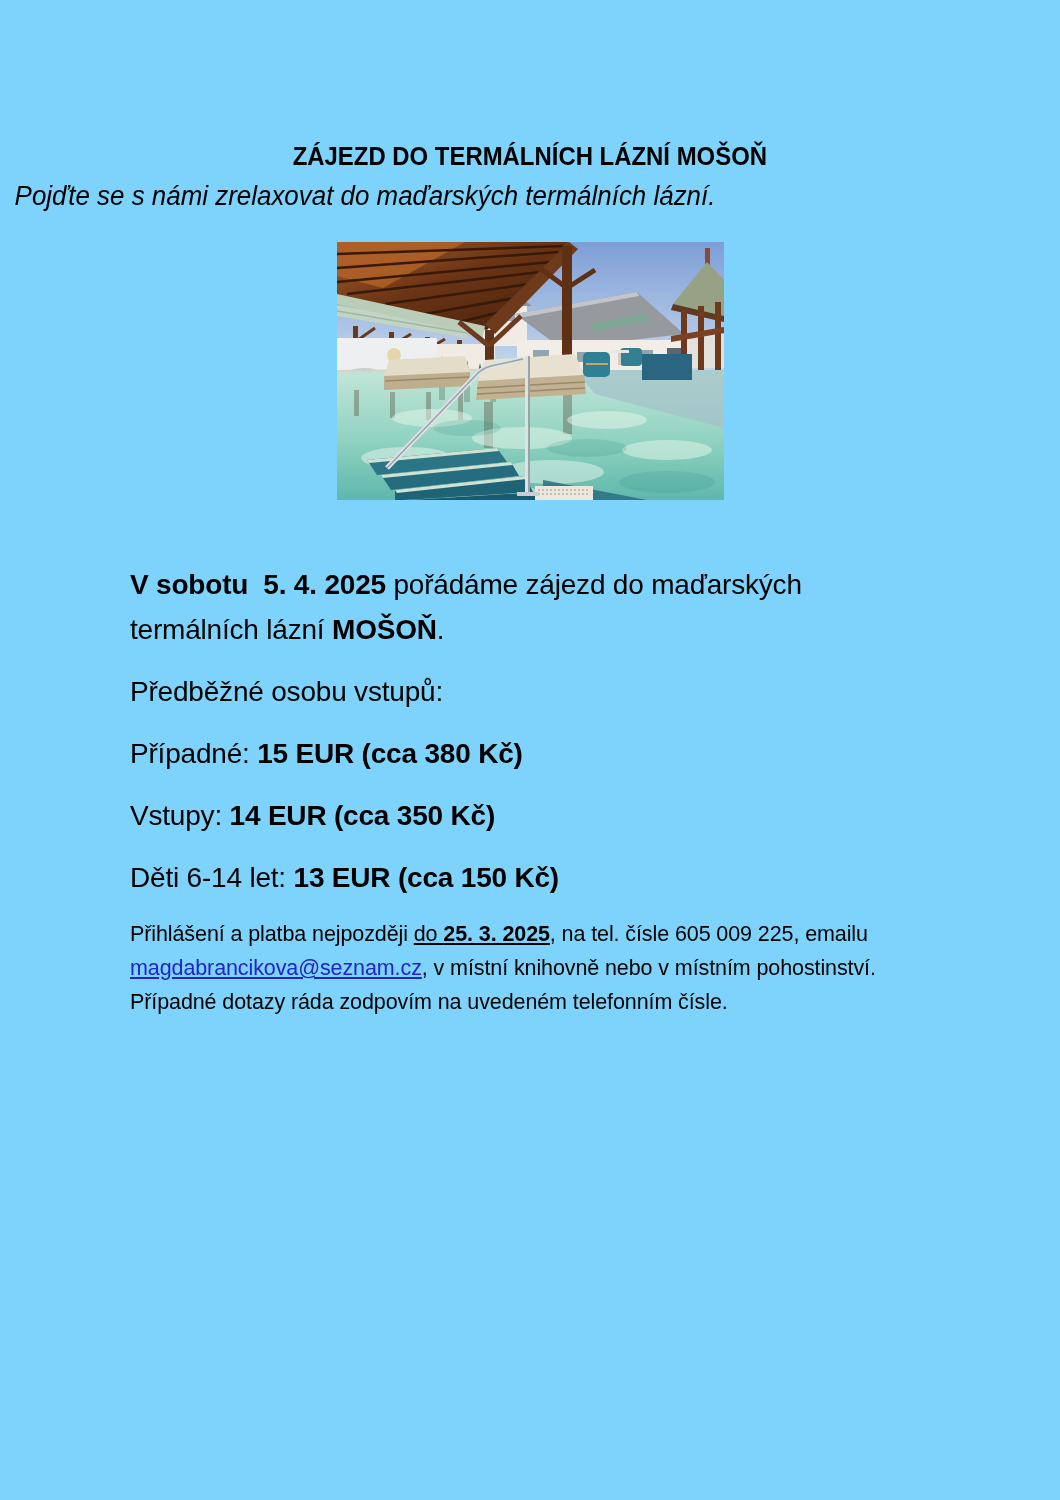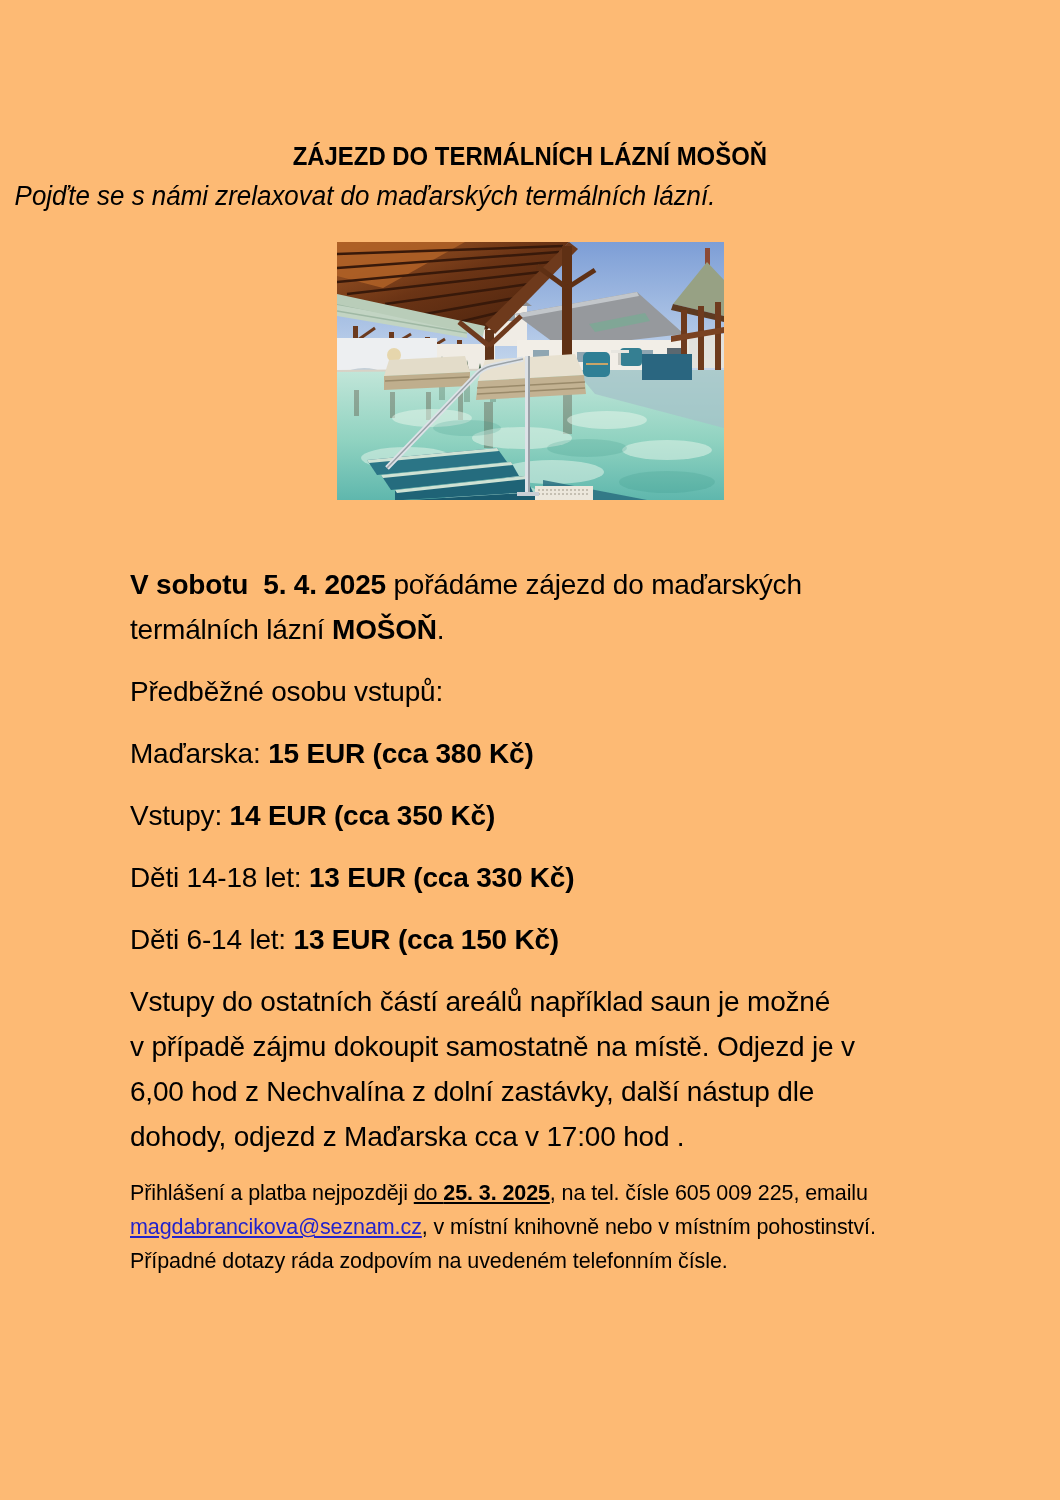--- a/index.html
+++ b/index.html
@@ -3,21 +3,21 @@
 <meta charset="utf-8">
 <style>
   html, body { margin: 0; padding: 0; background: #ffffff; }
   body {
     width: 1060px; height: 1500px;
     font-family: "Liberation Sans", sans-serif;
     color: #000000;
     position: relative;
     overflow: hidden;
   }
-  .page { position: absolute; inset: 0; background: #fdba74; }
+  .page { position: absolute; inset: 0; background: #7dd3fc; }
 
   .title {
     position: absolute; top: 124px; left: 0; width: 1060px;
     text-align: center; font-size: 26px; font-weight: 700;
     line-height: 30px; letter-spacing: 0px; white-space: nowrap;
   }
   .title .squeeze { display: inline-block; transform: scaleX(0.92); transform-origin: center; }
 
   .subtitle {
     position: absolute; top: 179px; left: 0; width: 1060px;
@@ -210,26 +210,21 @@
       <rect x="188" y="114" width="5" height="140" fill="#dde2e7"></rect>
       <rect x="191" y="114" width="2" height="140" fill="#9aa2a8"></rect>
       <rect x="180" y="250" width="22" height="4" fill="#c9ced4"></rect>
     </svg>
   </div>
 
   <div class="content">
     <p><span class="b">V sobotu  5. 4. 2025</span><span> pořádáme zájezd do maďarských
 termálních lázní </span><span class="b">MOŠOŇ</span><span>.</span></p>
     <p><span>Předběžné osobu vstupů:</span></p>
-    <p><span>Maďarska: </span><span class="b">15 EUR (cca 380 Kč)</span></p>
+    <p><span>Případné: </span><span class="b">15 EUR (cca 380 Kč)</span></p>
     <p><span>Vstupy: </span><span class="b">14 EUR (cca 350 Kč)</span></p>
-    <p><span>Děti 14-18 let: </span><span class="b">13 EUR (cca 330 Kč)</span></p>
     <p><span>Děti 6-14 let: </span><span class="b">13 EUR (cca 150 Kč)</span></p>
-    <p><span>Vstupy do ostatních částí areálů například saun je možné
-v případě zájmu dokoupit samostatně na místě. Odjezd je v
-6,00 hod z Nechvalína z dolní zastávky, další nástup dle
-dohody, odjezd z Maďarska cca v 17:00 hod .</span></p>
     <p class="small"><span>Přihlášení a platba nejpozději </span><span class="u">do </span><span class="b u">25. 3. 2025</span><span>, na tel. čísle 605 009 225, emailu
 </span><a class="link" href="#">magdabrancikova@seznam.cz</a><span>, v místní knihovně nebo v místním pohostinství.
 Případné dotazy ráda zodpovím na uvedeném telefonním čísle.</span></p>
   </div>
 
 </div>
 
 </body></html>

